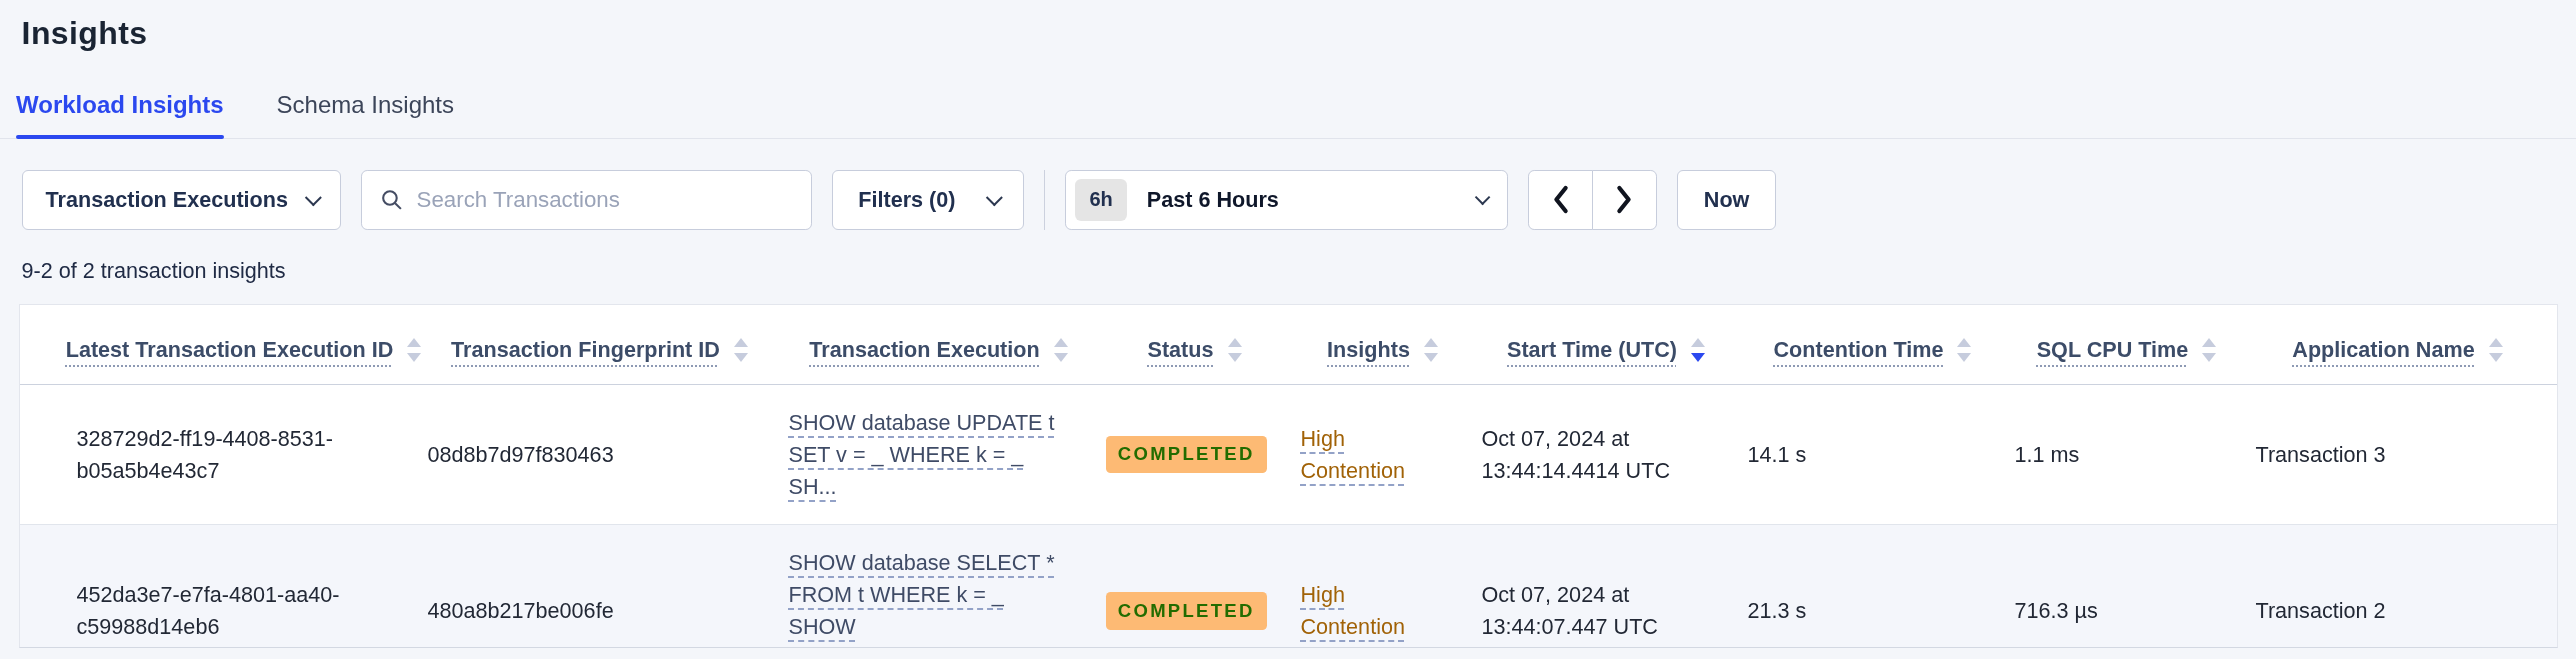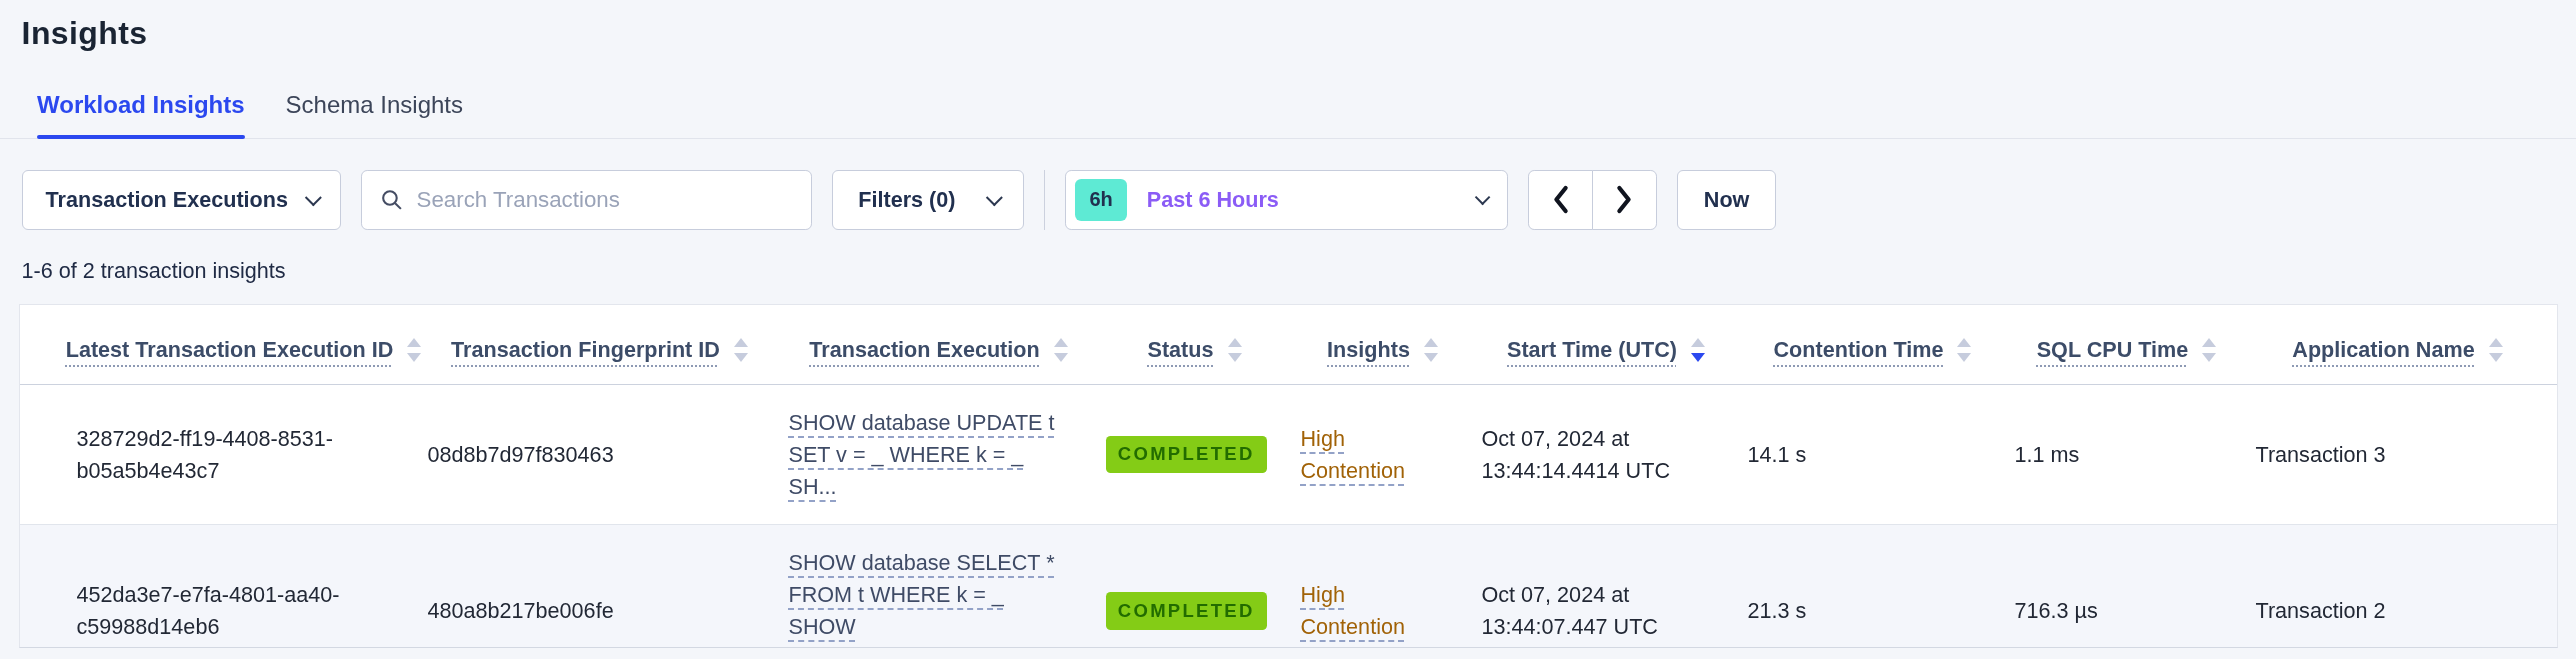--- a/index.html
+++ b/index.html
@@ -10,22 +10,22 @@
     color:#222835;
     overflow:hidden;
   }
   
   .page-title {
     margin:15.4px 0 0 21.6px;
     font-size:32px; font-weight:700; color:#1a2433;
     letter-spacing:0.4px;
   }
   .tabs {
-    display:flex; gap:41px;
-    margin-top:39px; padding-left:37px;
+    display:flex; gap:53px;
+    margin-top:39px; padding-left:16px;
     border-bottom:1.5px solid #e1e4ec;
   }
   .tab {
     font-size:24px; color:#3c4559;
     padding-bottom:18.5px; cursor:pointer;
     position:relative;
   }
   .tab.active { color:#2b48ef; font-weight:700; }
   .tab.active::after {
     content:""; position:absolute; left:0; right:0; bottom:-1.5px;
@@ -63,24 +63,24 @@
   }
   .search-box input::placeholder { color:#9aa3b8; }
   .v-divider { width:1.5px; height:60px; background:#ccd1de; }
   .time-picker {
     width:443px; height:60px; background:#fff;
     border:1.5px solid #c7cddc; border-radius:6.2px;
     display:flex; align-items:center; gap:20px;
     padding:0 21.6px 0 9.2px; cursor:pointer;
   }
   .time-chip {
-    background:#5eead4; border-radius:6.2px;
+    background:#e5e5e5; border-radius:6.2px;
     padding:9.2px 14px; font-size:20px; font-weight:700; color:#21304f;
   }
-  .time-label { font-size:21.6px; font-weight:600; color:#8b5cf6; }
+  .time-label { font-size:21.6px; font-weight:600; color:#0f172a; }
   .time-picker .chev { margin-left:auto; border-width:2.3px; width:10.8px; height:10.8px; }
   .arrow-group { display:flex; }
   .arrow-btn {
     width:65px; height:60px; background:#fff;
     border:1.5px solid #c7cddc;
     display:flex; align-items:center; justify-content:center;
     cursor:pointer;
   }
   .arrow-btn.prev { border-radius:6.2px 0 0 6.2px; }
   .arrow-btn.next { border-radius:0 6.2px 6.2px 0; margin-left:-1.5px; }
@@ -121,21 +121,21 @@
     color:#3f4b66; cursor:pointer; white-space:pre-line;
     text-decoration:underline dashed; text-decoration-color:#93a2c7;
     text-decoration-thickness:1.5px; text-underline-offset:7px;
   }
   .insight-link {
     color:#a16207; cursor:pointer;
     text-decoration:underline dashed; text-decoration-color:#93a2c7;
     text-decoration-thickness:1.5px; text-underline-offset:7px;
   }
   .status-badge {
-    display:inline-block; background:#84cc16; color:#226c00;
+    display:inline-block; background:#fdba74; color:#226c00;
     font-size:18.5px; font-weight:700; letter-spacing:2.3px;
     padding:7.7px 12.3px; border-radius:4.6px; line-height:1.2;
   }
 </style>
 </head>
 <body>
 
 <h1 class="page-title">Insights</h1>
 
 <nav class="tabs">
@@ -181,21 +181,21 @@
         <polyline points="7,5 19,20 7,35"></polyline>
       </svg>
     </div>
   </div>
 
   <div class="btn now-btn">
     <span>Now</span>
   </div>
 </div>
 
-<div class="results-summary">1-6 of 2 transaction insights</div>
+<div class="results-summary">9-2 of 2 transaction insights</div>
 
 <div class="card">
   <table>
     <colgroup>
       <col style="width:408px">
         <col style="width:361px">
         <col style="width:317px">
       <col style="width:195px">
         <col style="width:181px">
         <col style="width:266px">

